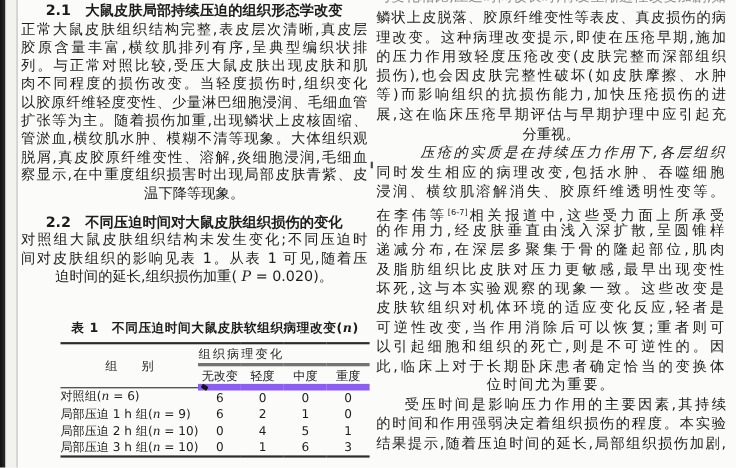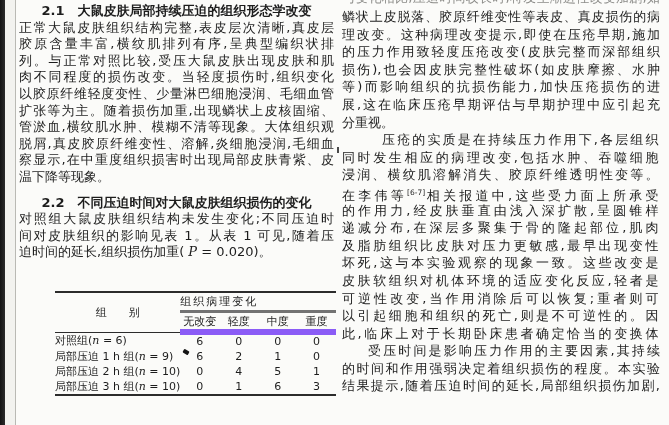--- a/index.html
+++ b/index.html
@@ -19,25 +19,25 @@
 
   .line{
     font-size:13px;
     text-align:justify;
     overflow:hidden;
     white-space:normal;
   }
   .col-left .line{height:16.6px;line-height:16.6px;}
   .col-right .line{height:17.6px;line-height:17.6px;}
   .just{text-align:justify;text-align-last:justify;}
-  .plain{text-align:left;text-align-last:auto;}
+  .plain{text-align:center;text-align-last:auto;}
   .heading{font-weight:bold;text-align:center;text-align-last:auto;}
   .gap{margin-top:9px;}
   .indent{text-indent:26px;}
-  .indent-lg{text-indent:40px;}
+  .indent-lg{text-indent:40px;font-style:italic;}
   .wide{letter-spacing:1.6px;}
   sup{font-size:7.5px;letter-spacing:0;}
   i{font-style:italic;font-family:"DejaVu Serif","Liberation Serif",serif;}
 
   .clip-box{height:7px;overflow:hidden;margin-bottom:1px;}
   .clip-box .line{margin-top:-11px;color:#8d8d8a;}
 
   .table-wrap{position:absolute;left:55px;top:291px;width:281px;color:#1d1d1d;}
   .table-title{font-size:11.5px;font-weight:bold;text-align:center;margin-bottom:5px;letter-spacing:0.5px;}
   table.ptable{width:100%;border-collapse:collapse;font-size:11px;
@@ -72,20 +72,21 @@
       <div class="line just">脱屑,真皮胶原纤维变性、溶解,炎细胞浸润,毛细血</div>
       <div class="line just">察显示,在中重度组织损害时出现局部皮肤青紫、皮</div>
       <div class="line plain">温下降等现象。</div>
       <div class="line heading gap">2.2　不同压迫时间对大鼠皮肤组织损伤的变化</div>
       <div class="line just">对照组大鼠皮肤组织结构未发生变化;不同压迫时</div>
       <div class="line just">间对皮肤组织的影响见表 1。从表 1 可见,随着压</div>
       <div class="line plain">迫时间的延长,组织损伤加重( <i>P</i> = 0.020)。</div>
     </div>
 
   <div class="table-wrap">
+    <div class="table-title">表 1　不同压迫时间大鼠皮肤软组织病理改变(<i>n</i>)</div>
     <table class="ptable" id="ptable">
         <thead>
           <tr>
             <th class="row-header" rowspan="2">组　　别</th>
             <th class="group-header" colspan="4">组织病理变化</th>
           </tr>
           <tr>
             <th class="subhead">无改变</th>
             <th class="subhead">轻度</th>
             <th class="subhead">中度</th>
@@ -141,20 +142,21 @@
       <div class="line just wide">浸润、横纹肌溶解消失、胶原纤维透明性变等。</div>
       <div class="line just wide">在李伟等<sup>[6-7]</sup>相关报道中,这些受力面上所承受</div>
       <div class="line just wide">的作用力,经皮肤垂直由浅入深扩散,呈圆锥样</div>
       <div class="line just wide">递减分布,在深层多聚集于骨的隆起部位,肌肉</div>
       <div class="line just wide">及脂肪组织比皮肤对压力更敏感,最早出现变性</div>
       <div class="line just wide">坏死,这与本实验观察的现象一致。这些改变是</div>
       <div class="line just wide">皮肤软组织对机体环境的适应变化反应,轻者是</div>
       <div class="line just wide">可逆性改变,当作用消除后可以恢复;重者则可</div>
       <div class="line just wide">以引起细胞和组织的死亡,则是不可逆性的。因</div>
       <div class="line just wide">此,临床上对于长期卧床患者确定恰当的变换体</div>
+      <div class="line plain wide">位时间尤为重要。</div>
       <div class="line just indent">受压时间是影响压力作用的主要因素,其持续</div>
       <div class="line just">的时间和作用强弱决定着组织损伤的程度。本实验</div>
       <div class="line just">结果提示,随着压迫时间的延长,局部组织损伤加剧,</div>
     </div>
 
   <div class="artifact-mark"></div>
   <div class="gutter-speck"></div>
 </div>
 
 </body></html>

